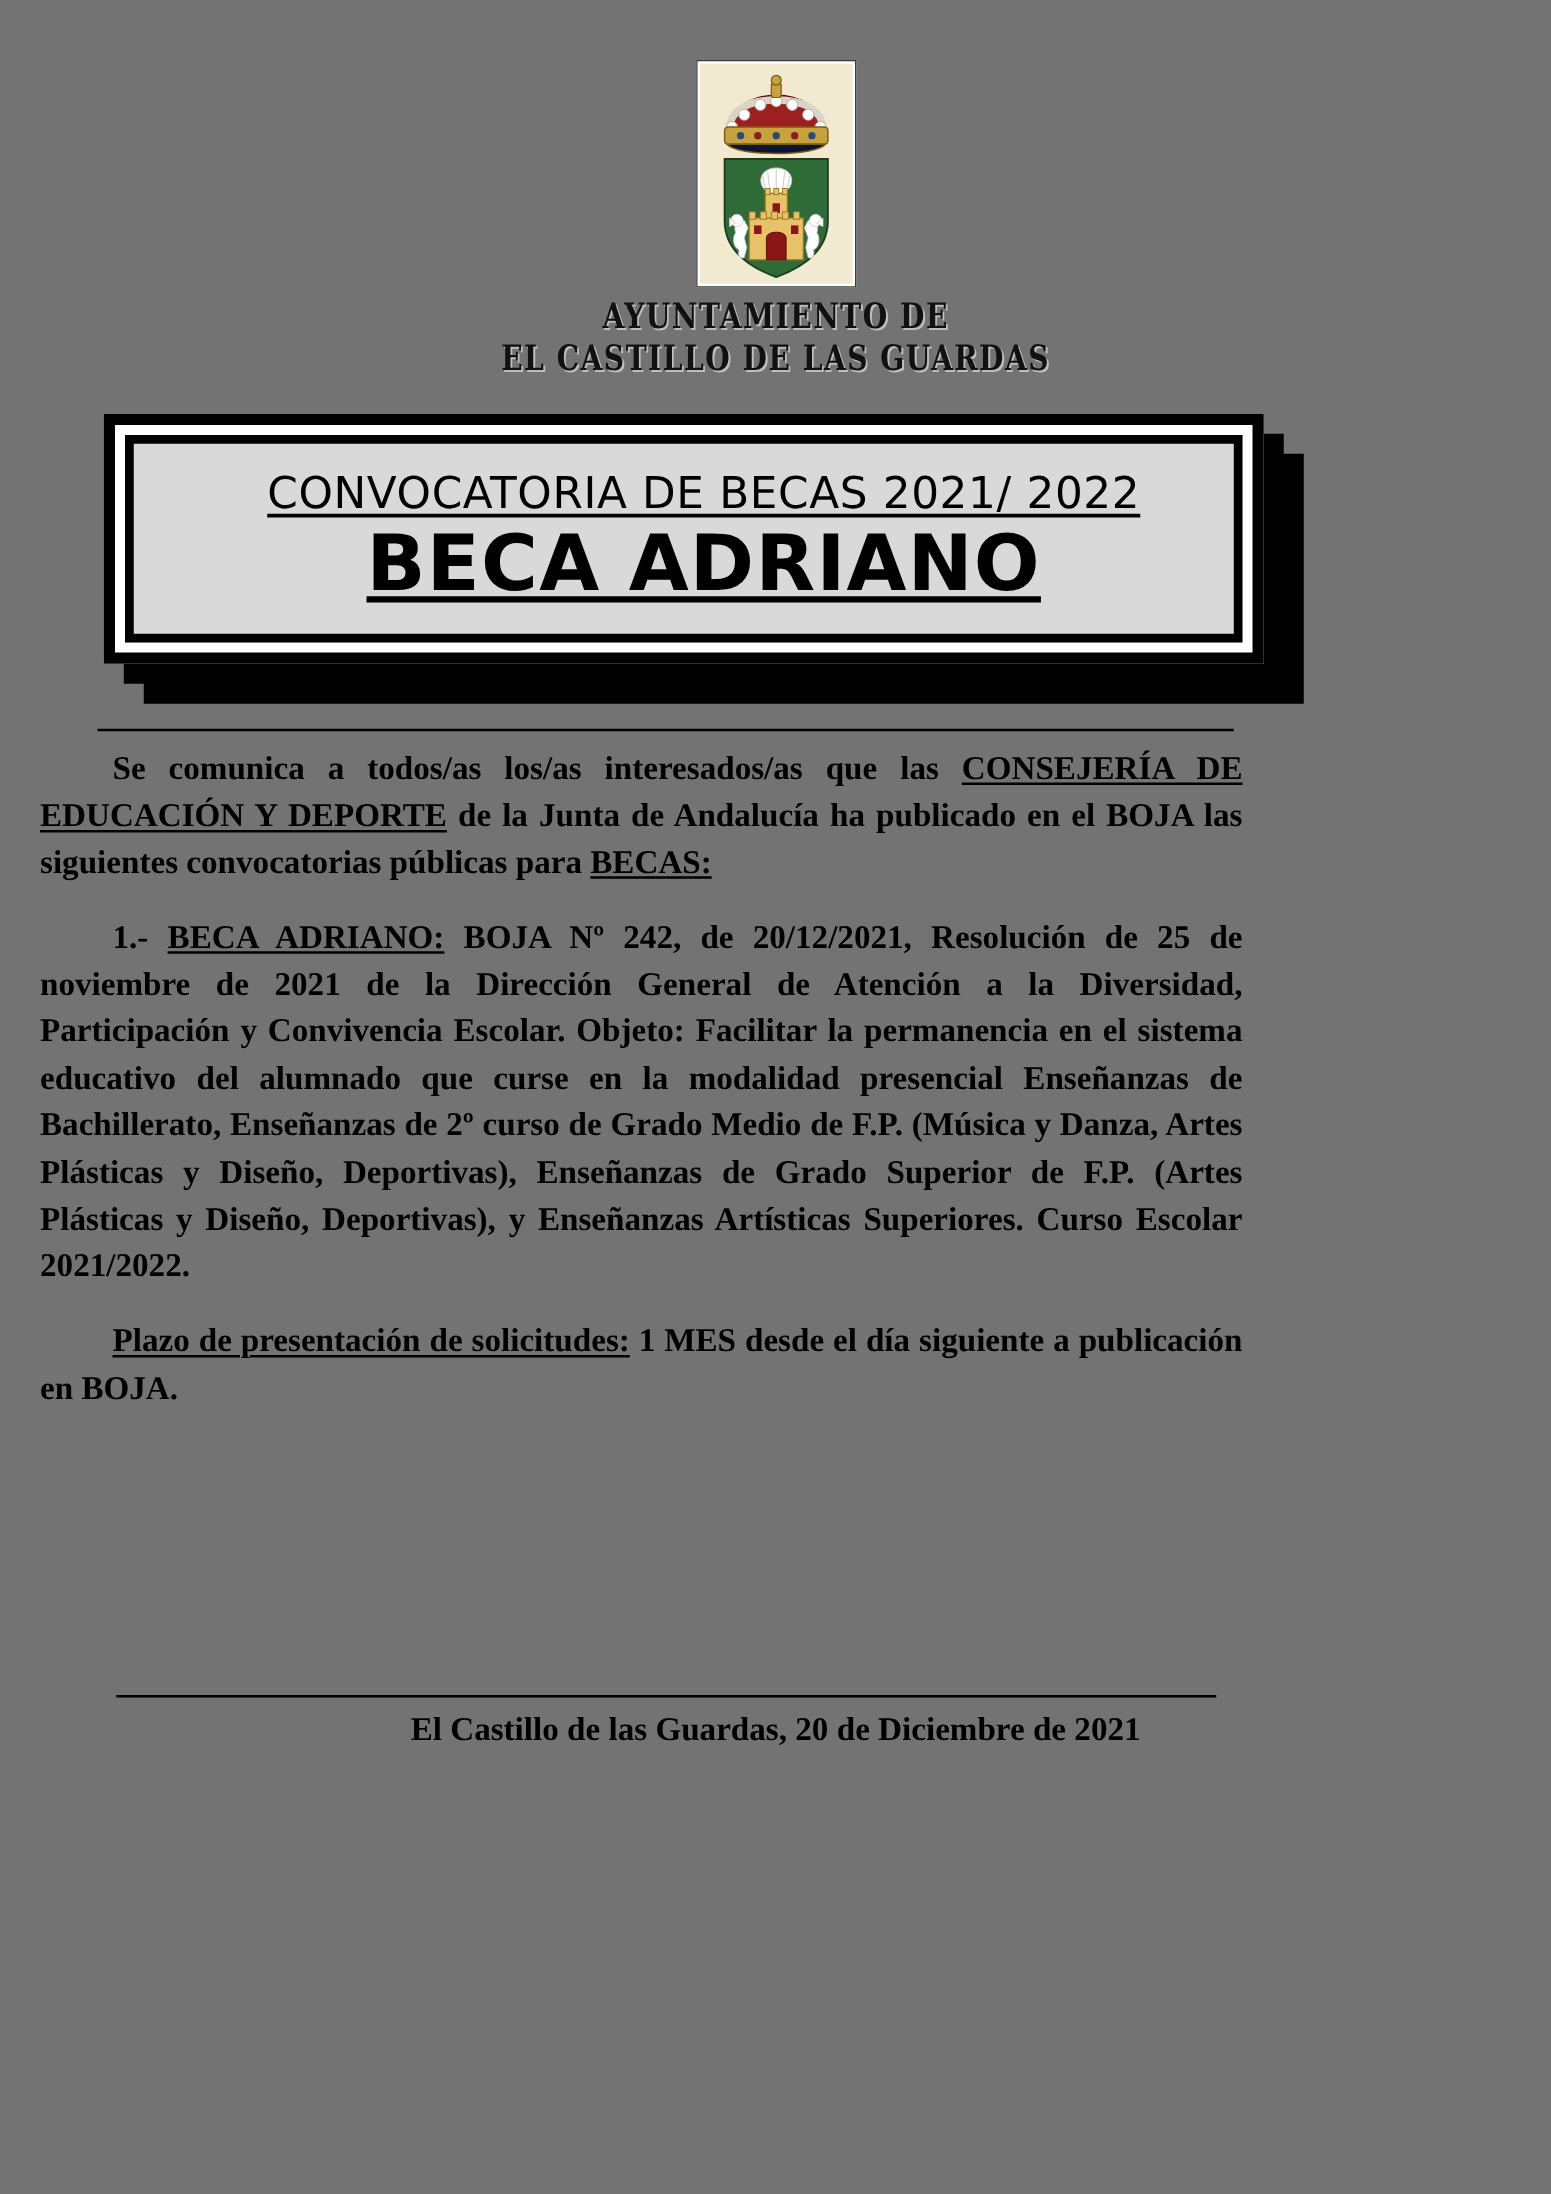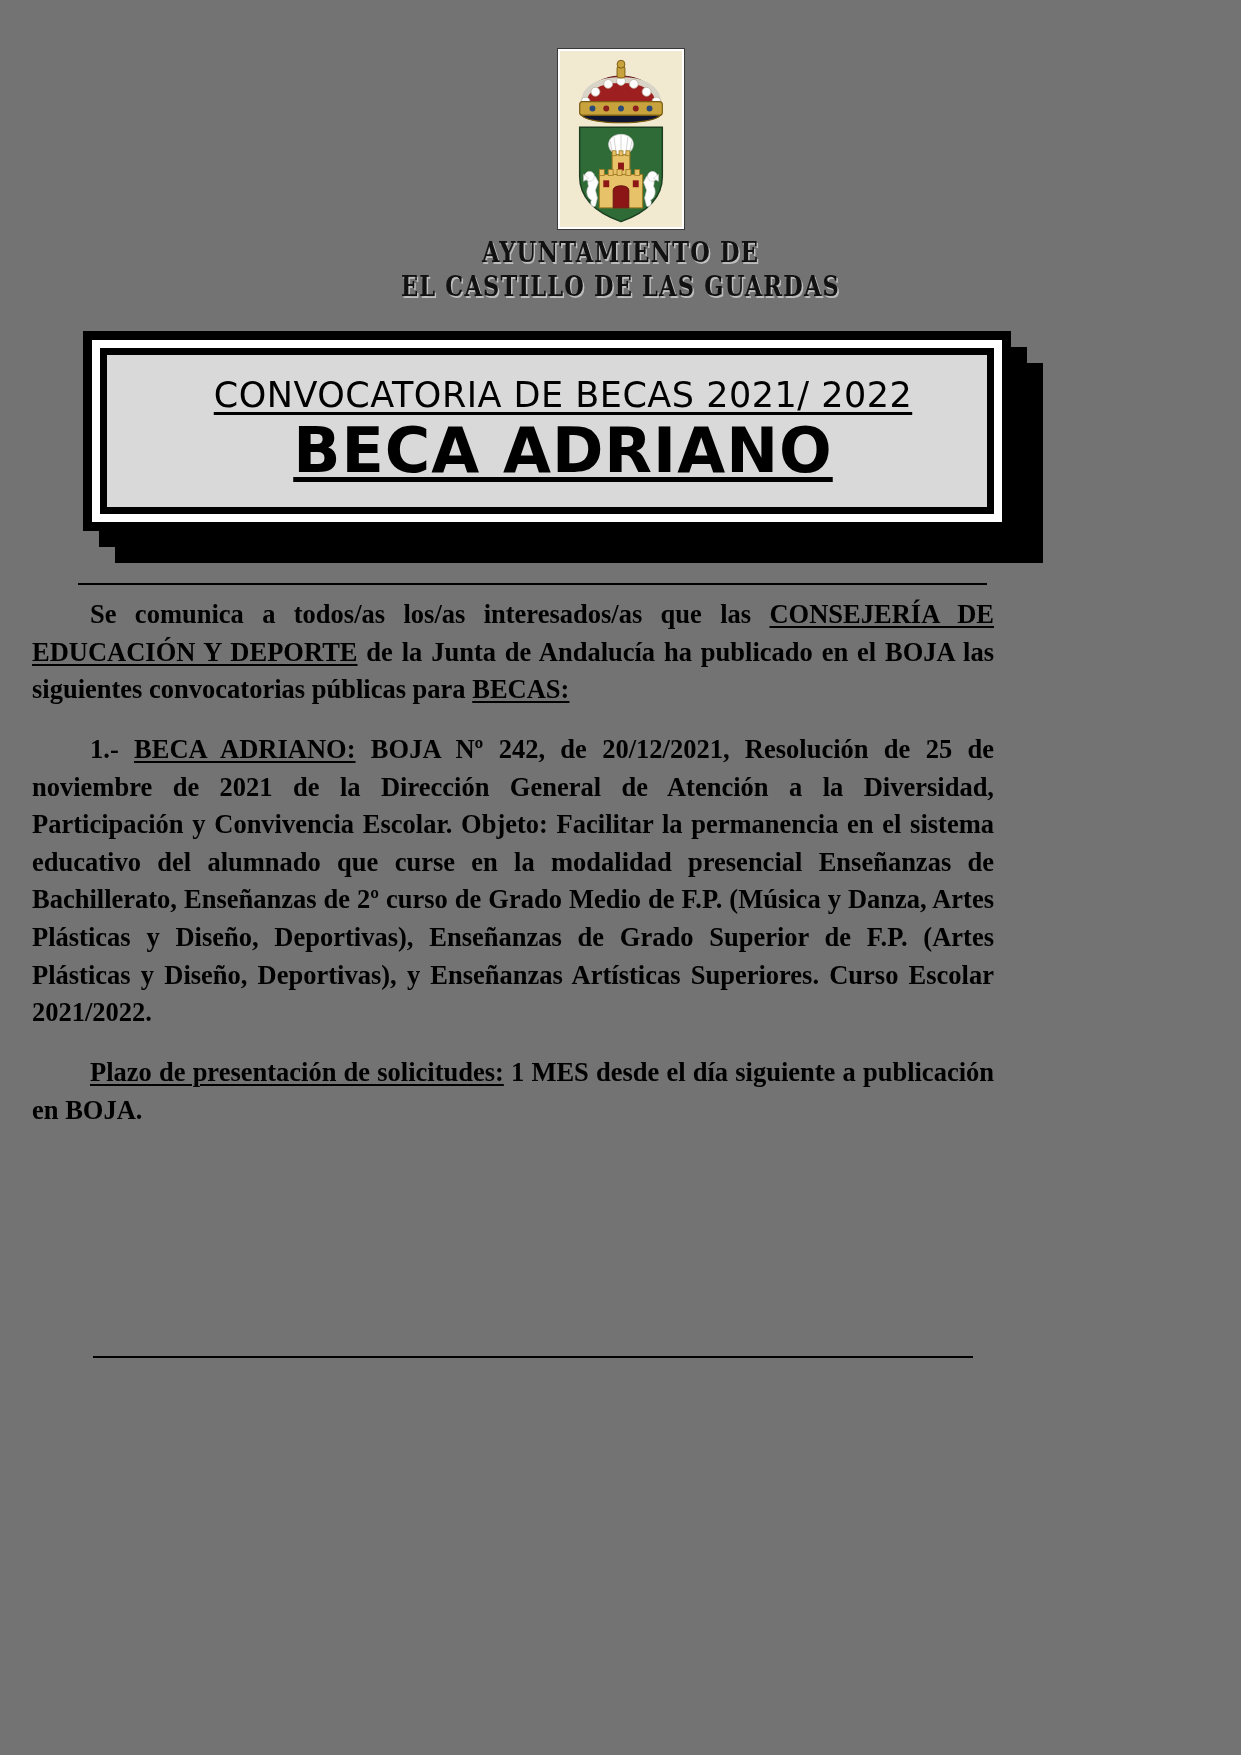--- a/index.html
+++ b/index.html
@@ -284,14 +284,15 @@
     <p class="para"><span>Se comunica a todos/as los/as interesados/as que las </span><span class="u">CONSEJERÍA DE EDUCACIÓN Y DEPORTE</span><span> de la Junta de Andalucía ha publicado en el BOJA  las siguientes convocatorias públicas para </span><span class="u">BECAS:</span></p>
 
     <p class="para"><span>1.- </span><span class="u">BECA ADRIANO:</span><span> BOJA Nº 242,  de  20/12/2021, Resolución de 25 de noviembre de 2021 de la Dirección General de Atención a la Diversidad, Participación y Convivencia Escolar. Objeto: Facilitar la permanencia en el sistema educativo del alumnado que curse en la modalidad presencial Enseñanzas de Bachillerato, Enseñanzas de 2º curso de Grado Medio de F.P. (Música y Danza, Artes Plásticas y Diseño, Deportivas), Enseñanzas de Grado Superior de F.P. (Artes Plásticas y Diseño, Deportivas), y Enseñanzas Artísticas Superiores. Curso Escolar 2021/2022.</span></p>
 
     <p class="para"><span class="u">Plazo de presentación de solicitudes:</span><span> 1 MES desde el día siguiente a publicación en BOJA.</span></p>
 
 
   </div>
 
   <div class="rule-bottom"></div>
+  <div class="footer-date">El Castillo de las Guardas, 20 de Diciembre de 2021</div>
 
 </div>
 
 </body></html>

